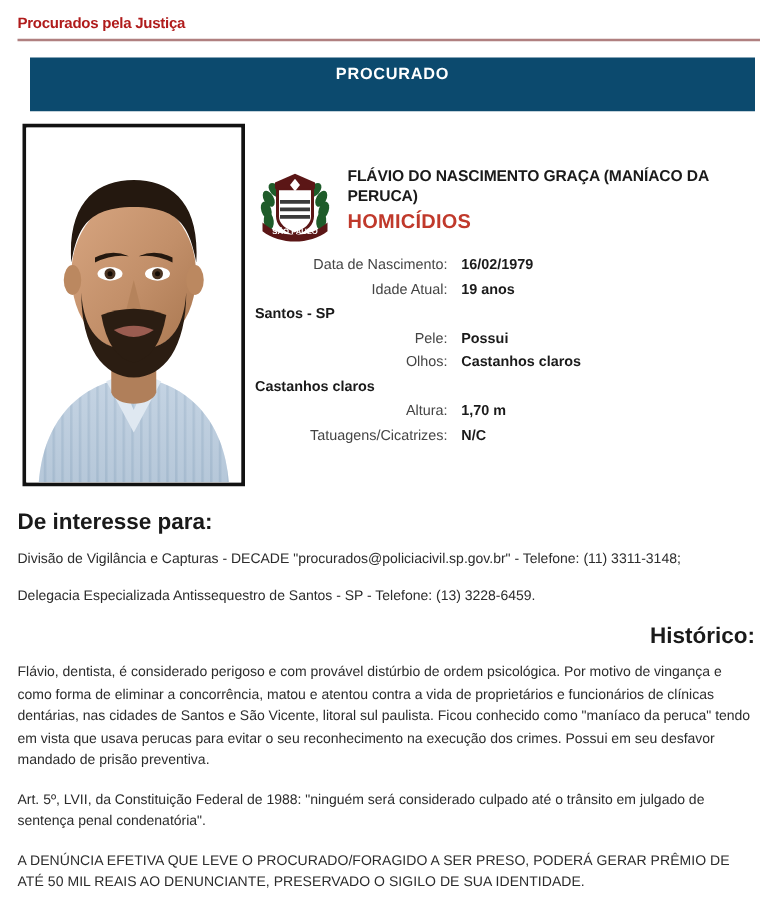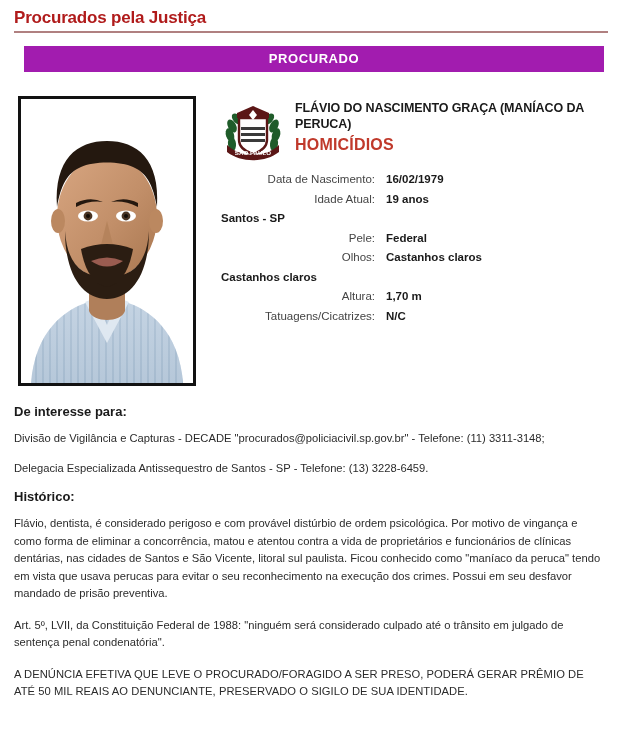--- a/index.html
+++ b/index.html
@@ -15,51 +15,50 @@
     overflow: hidden;
     position: relative;
   }
 
   
   .page-header {
     position: relative;
     padding: 7px 0 0 14px;
   }
   .page-title {
-    font-size: 17px;
+    font-size: 12px;
     font-weight: bold;
     color: #B01B1B;
     letter-spacing: -0.2px;
     line-height: 22px;
     white-space: nowrap;
   }
   .title-rule {
     margin: 2px 12px 0 14px;
     height: 2px;
     background: #B08080;
   }
 
   
   .banner {
     margin: 13px 16px 0 24px;
-    background: #a21caf;
+    background: #0c4a6e;
     color: #ffffff;
     text-align: center;
     font-size: 13px;
     font-weight: bold;
     letter-spacing: 0.6px;
-    padding: 5px 0 6px 0;
+    padding: 5px 0 23px 0;
   }
 
   
   .record {
-    margin: 24px 0 0 0;
+    margin: 10px 0 0 0;
     display: flex;
-    align-items: flex-start;
-    gap: 17px;
+    align-items: center;
   }
   .photo-frame {
     margin-left: 18px;
     width: 178px;
     height: 290px;
     border: 3px solid #121212;
     background: #ffffff;
     box-sizing: border-box;
     overflow: hidden;
     position: relative;
@@ -129,37 +128,37 @@
     font-weight: bold;
     color: #1a1a1a;
     white-space: nowrap;
   }
 
   
   .section {
     margin: 0 16px 0 14px;
   }
   .section-heading {
-    font-size: 13px;
+    font-size: 18px;
     font-weight: bold;
     color: #1a1a1a;
     margin-top: 18px;
     margin-bottom: 11px;
   }
   .para {
     font-size: 11.2px;
     line-height: 17.5px;
     color: #2b2b2b;
     margin: 0 0 12px 0;
   }
   .para.block { margin-bottom: 14px; text-align: left; }
   .para.caps { letter-spacing: 0.05px; }
 
   #interest-section { margin-top: 2px; }
-  #historico-section .section-heading { margin-top: 6px; }
+  #historico-section .section-heading { margin-top: 6px; text-align: right; }
 </style>
 </head>
 <body>
 
 <div class="page-header">
   <div class="page-title">Procurados pela Justiça</div>
 </div>
 <div class="title-rule"></div>
 
 <div class="banner">PROCURADO</div>
@@ -261,21 +260,21 @@
       </div>
       <div class="field-row">
         <div class="field-label">Idade Atual:</div>
         <div class="field-value">19 anos</div>
       </div>
       <div class="field-row">
         <div class="field-value">Santos - SP</div>
       </div>
       <div class="field-row">
         <div class="field-label">Pele:</div>
-        <div class="field-value">Federal</div>
+        <div class="field-value">Possui</div>
       </div>
       <div class="field-row">
         <div class="field-label">Olhos:</div>
         <div class="field-value">Castanhos claros</div>
       </div>
       <div class="field-row">
         <div class="field-value">Castanhos claros</div>
       </div>
       <div class="field-row">
         <div class="field-label">Altura:</div>

